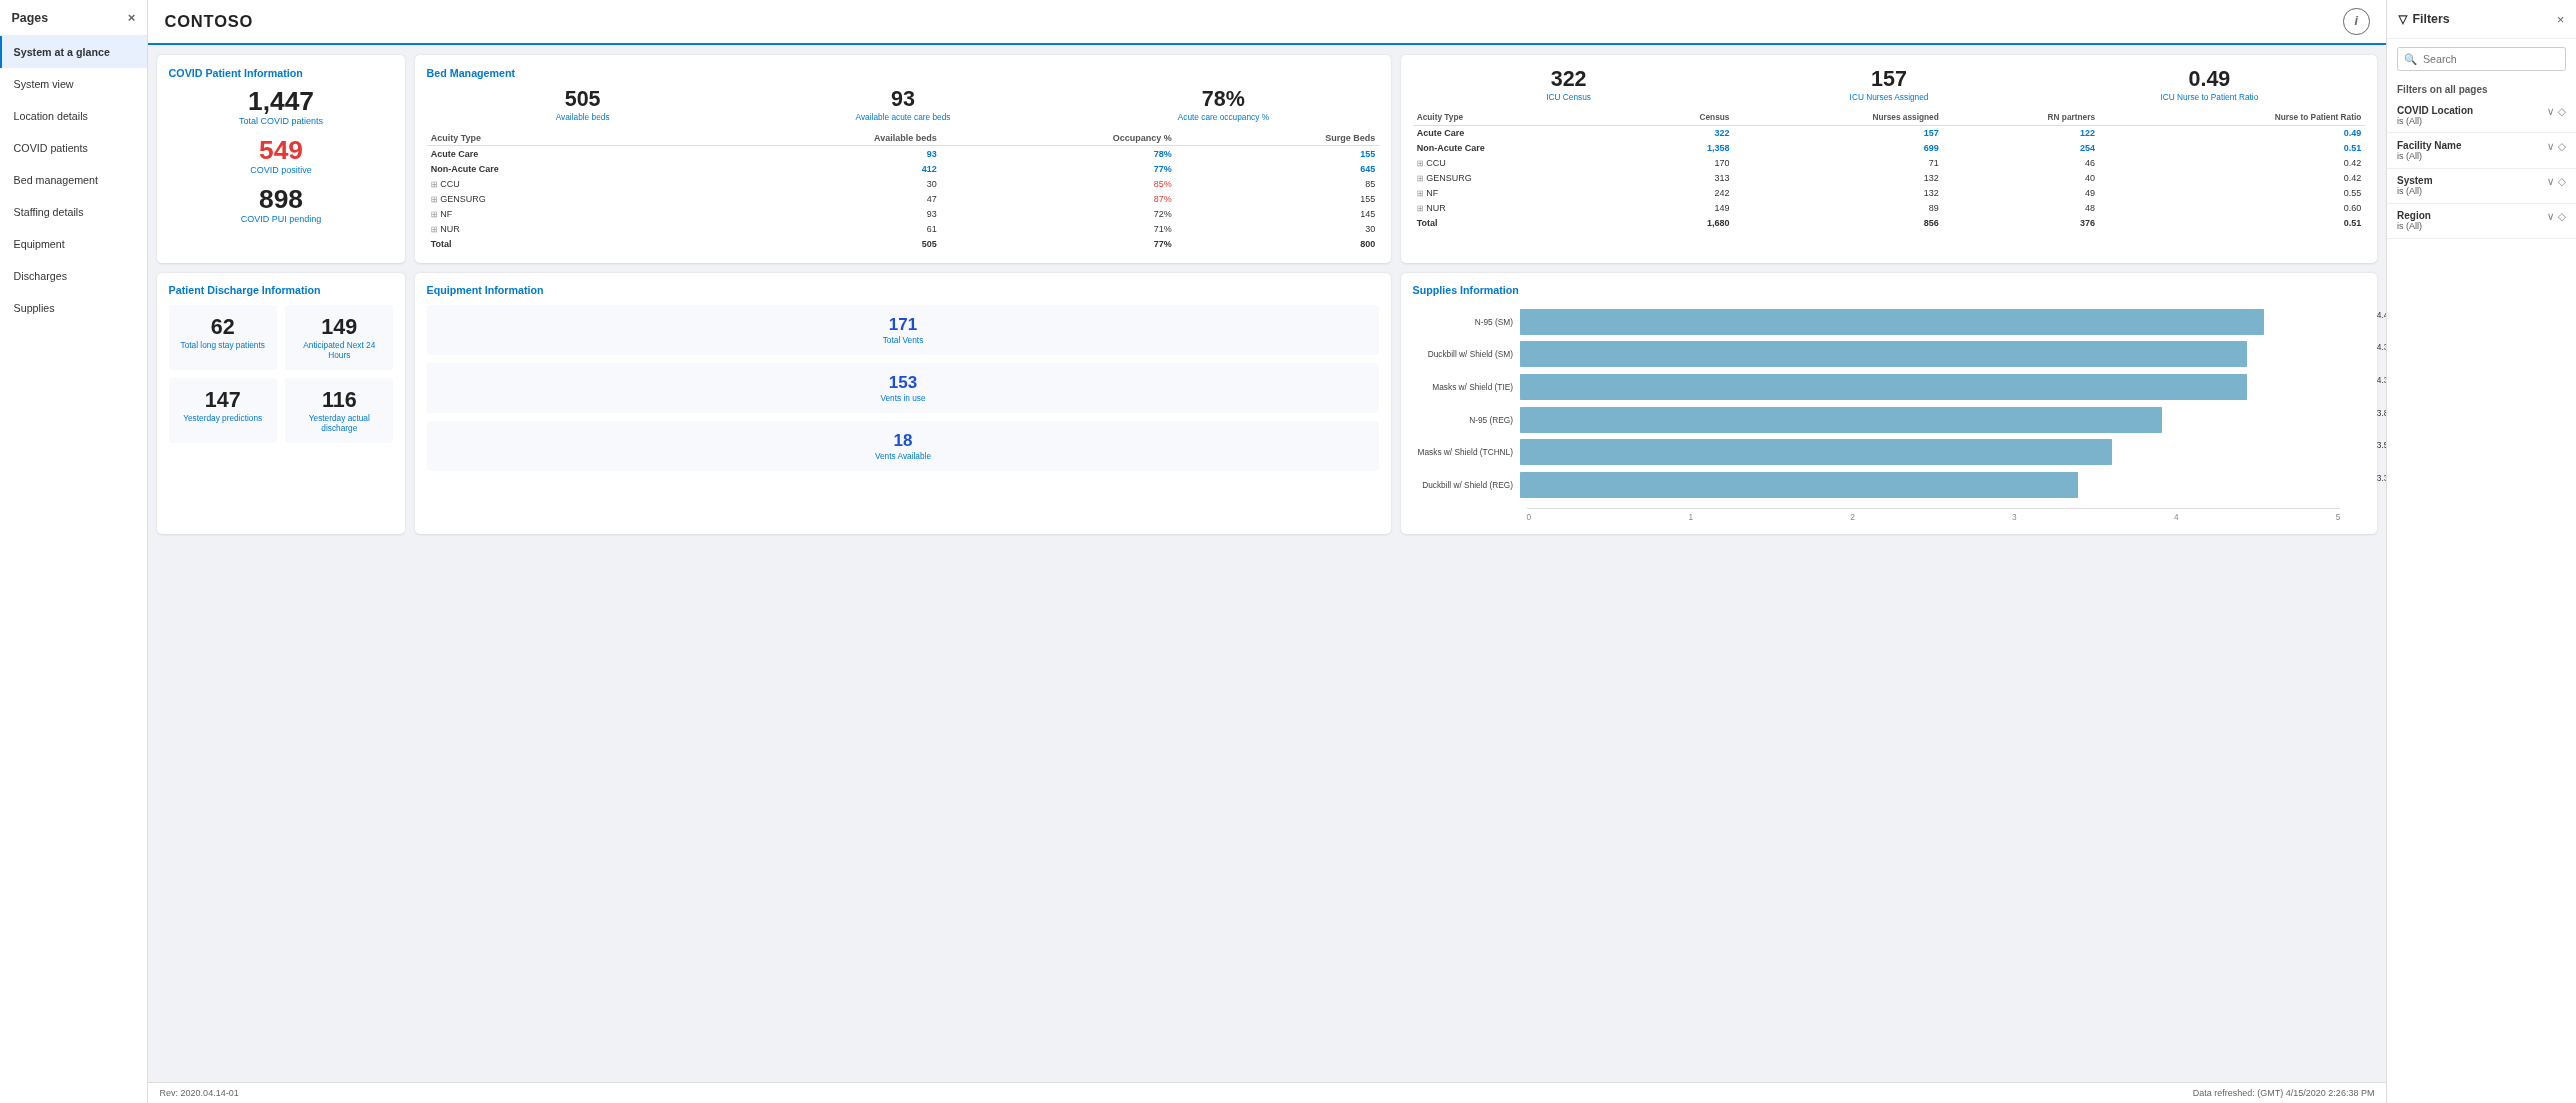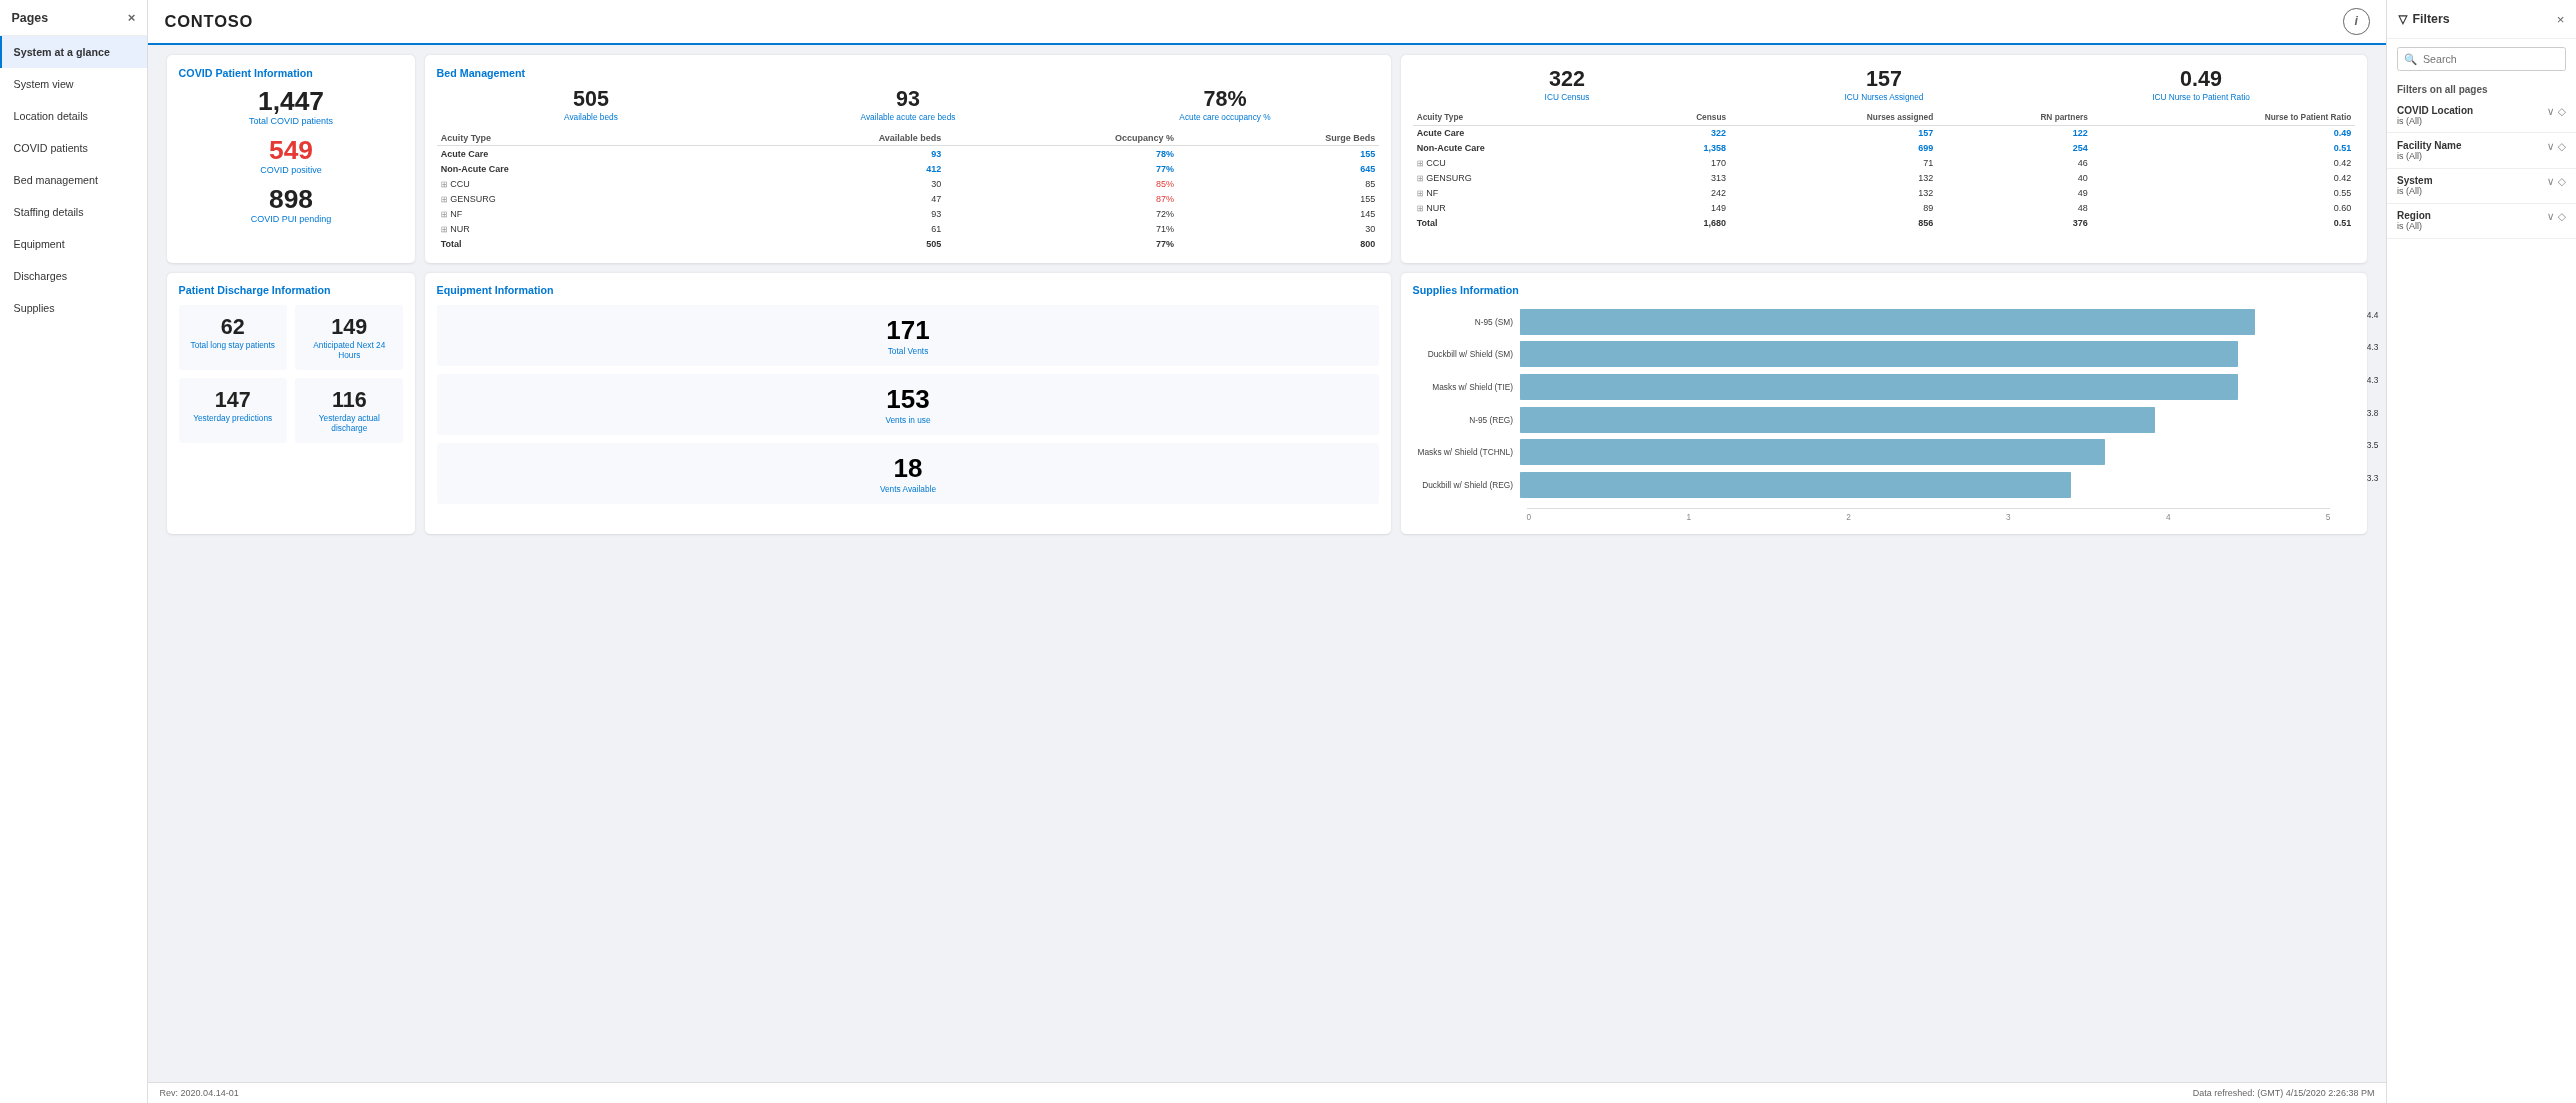--- a/index.html
+++ b/index.html
@@ -73,21 +73,21 @@
       font-style: italic;
       font-weight: 700;
       color: #666;
       cursor: pointer;
       font-size: 12.4px;
     }
 
     #content-area {
       flex: 1;
       overflow-y: auto;
-      padding: 10px 19px;
+      padding: 10px 9px;
       background: #f0f2f5;
     }
 
     
     .card {
       background: #fff;
       border-radius: 5px;
       padding: 11.6px;
       box-shadow: 0 0.8px 2.5px rgba(0,0,0,0.1);
     }
@@ -223,23 +223,23 @@
       flex-direction: column;
       gap: 8.3px;
     }
     .equip-stat {
       background: #f7f9fc;
       border-radius: 3.3px;
       padding: 10px;
       text-align: center;
     }
     .equip-stat .num {
-      font-size: 26px;
+      font-size: 17px;
       font-weight: 700;
-      color: #000000;
+      color: #1d4ed8;
     }
     .equip-stat .lbl {
       font-size: 8.3px;
       color: #0078d4;
     }
 
     
     .bar-chart {
       padding: 4.1px 0;
     }

